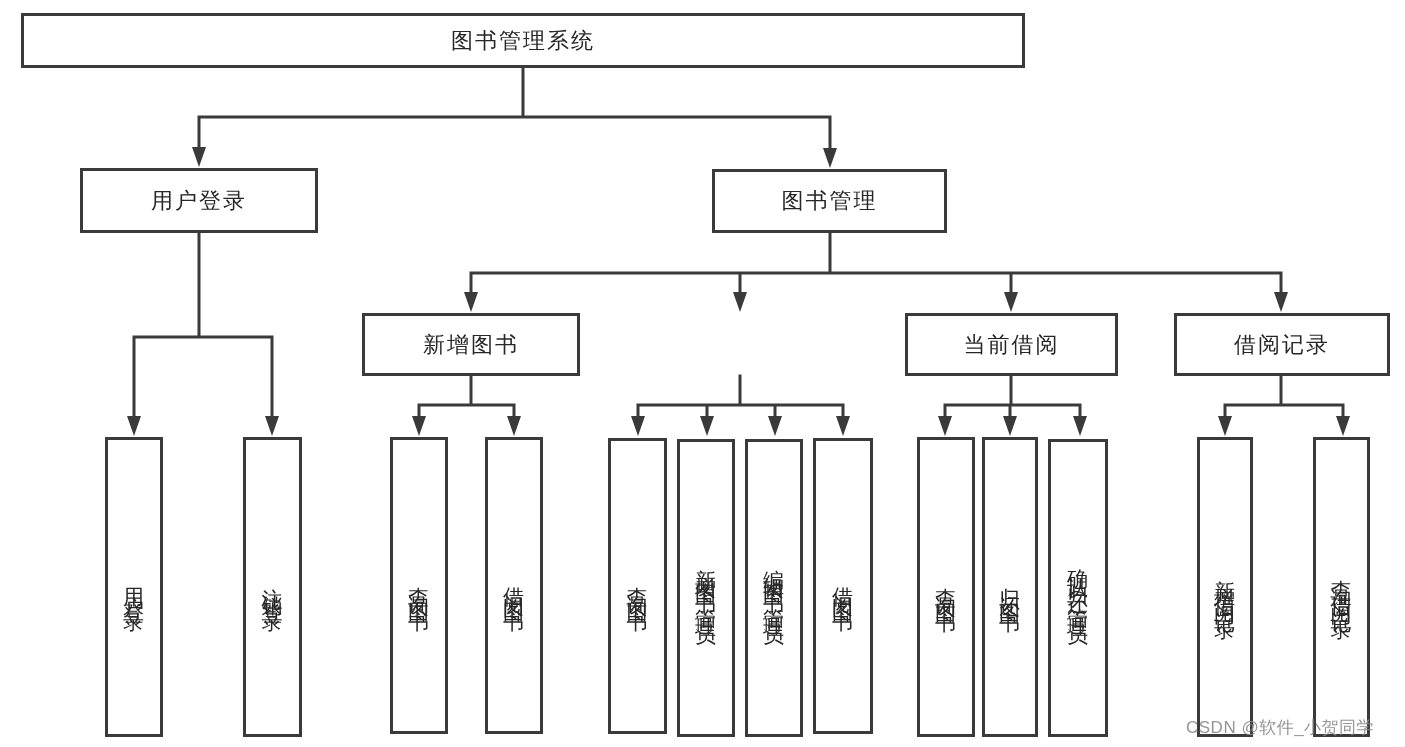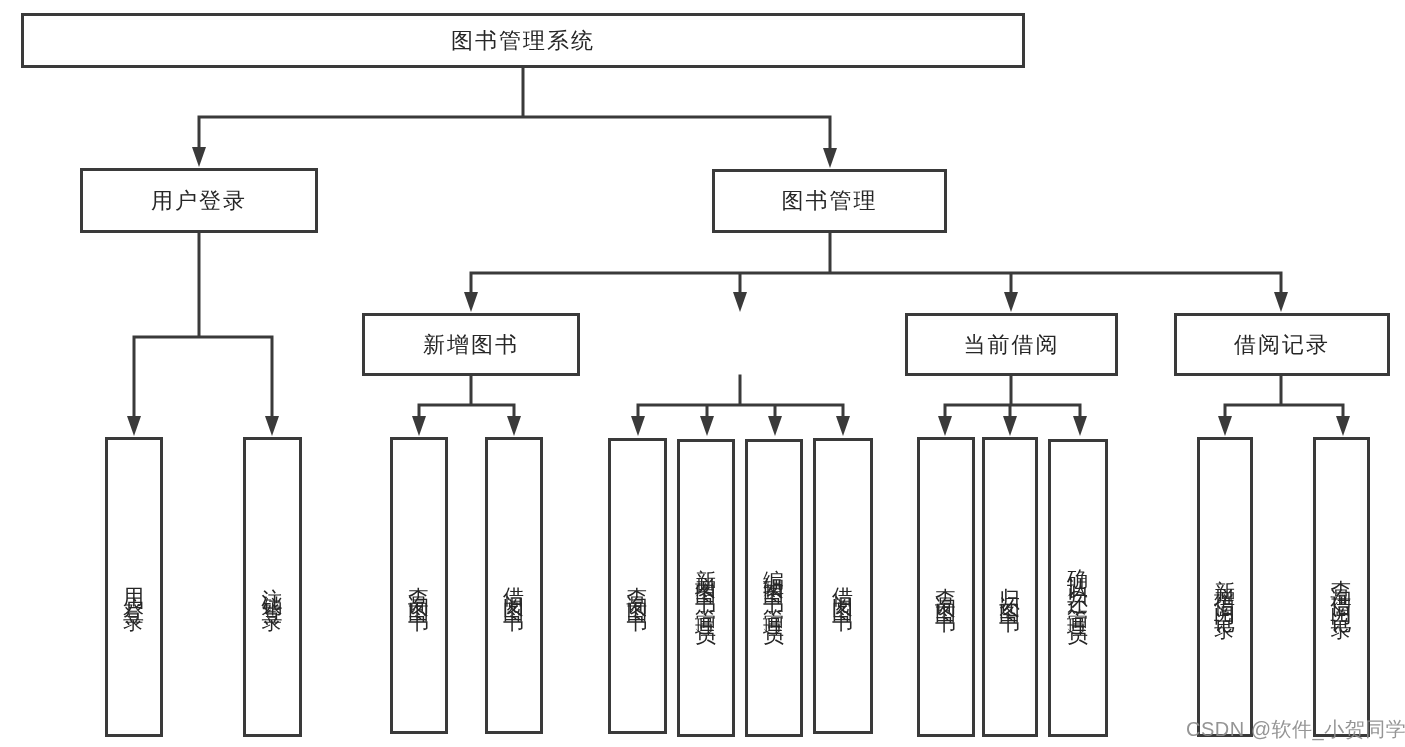--- a/index.html
+++ b/index.html
@@ -12,21 +12,21 @@
     position:absolute;display:flex;align-items:center;justify-content:center;
     background:#ffffff;border:3px solid #3a3a3a;box-sizing:border-box;
     font-size:22px;letter-spacing:2px;z-index:2;text-align:center;
   }
   .vbox{
     writing-mode:vertical-rl;text-orientation:mixed;
     font-size:21px;letter-spacing:8px;line-height:1;
   }
   .watermark{
     position:absolute;left:1186px;top:716px;z-index:4;
-    font-size:20px;letter-spacing:0.5px;white-space:nowrap;
+    font-size:17px;letter-spacing:0.5px;white-space:nowrap;
     color:rgba(140,140,140,0.92);
   }
 </style>
 </head>
 <body>
 
 <div class="canvas">
 
   <svg class="wires" width="1405" height="747" viewBox="0 0 1405 747">
     <g stroke="#3a3a3a" stroke-width="3" fill="none" stroke-linecap="square">

